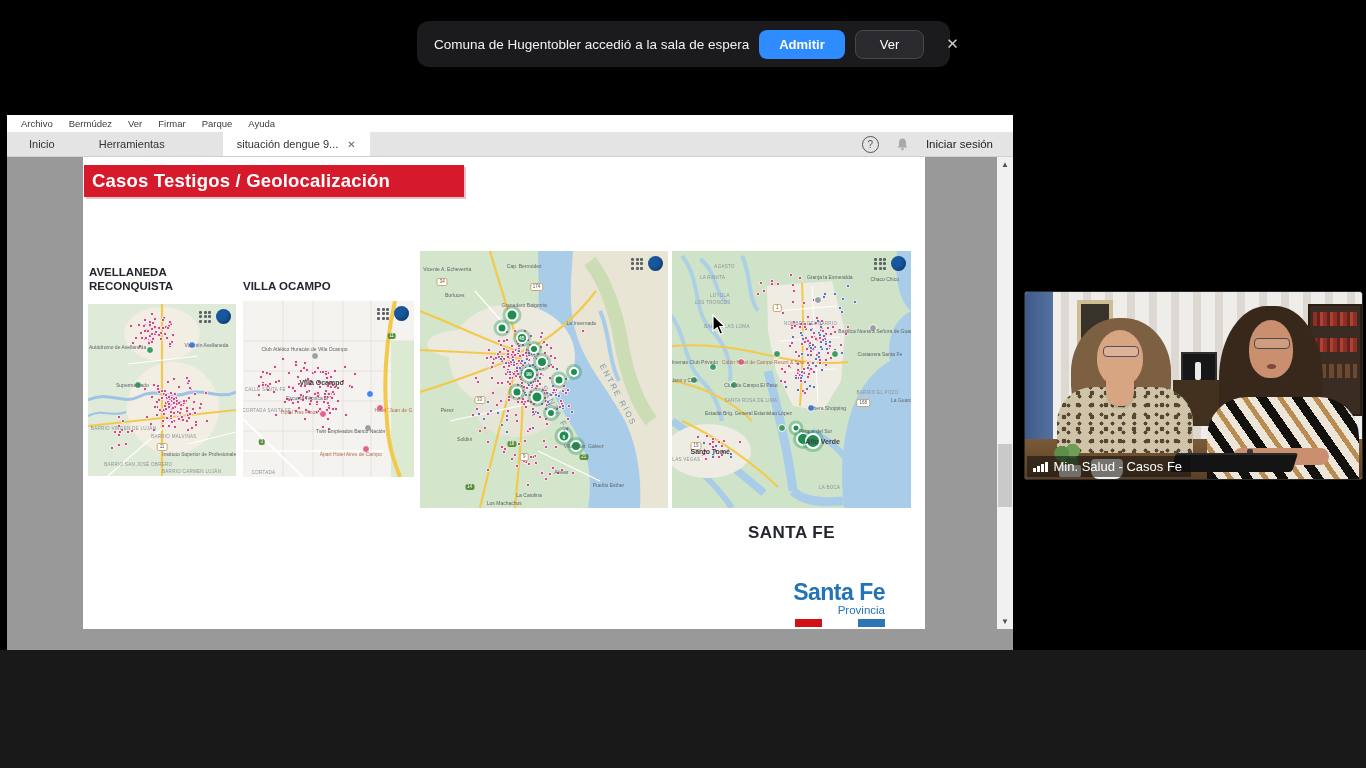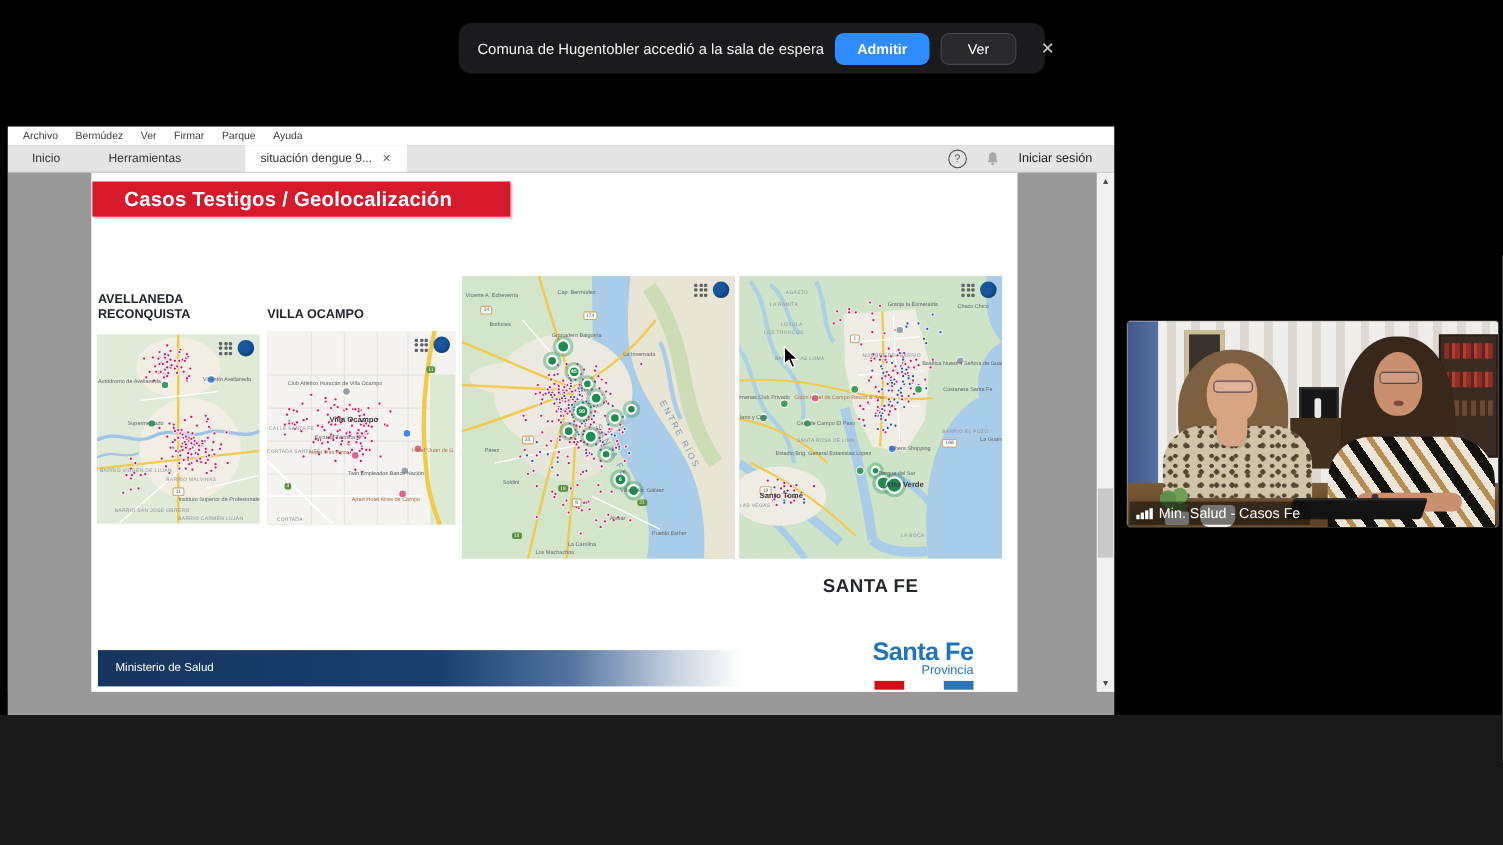--- a/index.html
+++ b/index.html
@@ -35,21 +35,21 @@
     justify-content:center;font-size:10px;color:#555;cursor:pointer;}
   .signin{font-size:11.5px;color:#222;cursor:pointer;text-align:right;}
   .doc-area{position:relative;height:472px;background:#999;}
   .page{position:absolute;left:76px;top:0;width:842px;height:472px;background:#fff;overflow:hidden;}
   .scrollbar{position:absolute;right:0;top:0;width:16px;height:472px;background:#f1f1f1;}
   .sb-arrow{position:absolute;left:0;width:16px;height:15px;color:#505050;font-size:8px;text-align:center;line-height:15px;cursor:pointer;}
   .sb-thumb{position:absolute;left:1px;top:287px;width:14px;height:63px;background:#c9c9c9;cursor:pointer;}
 
   
   .slide-banner{position:absolute;left:1px;top:8px;width:380px;height:32px;background:#d7192c;
-    color:#fff;font-size:18.5px;font-weight:bold;line-height:32px;padding-left:29px;box-sizing:border-box;
+    color:#fff;font-size:18.5px;font-weight:bold;line-height:32px;padding-left:8px;box-sizing:border-box;
     letter-spacing:.2px;box-shadow:2px 2px 0 rgba(150,20,30,.25);}
   .map-toplabel{position:absolute;font-size:11.5px;font-weight:bold;color:#23262e;line-height:1.2;white-space:pre-line;}
   .lbl0{left:6px;top:109px;} .lbl1{left:160px;top:123px;}
   .map{position:absolute;overflow:hidden;background:#dfe9d8;}
   .map svg{position:absolute;left:0;top:0;width:100%;height:100%;}
   .map0{left:5px;top:147px;width:148px;height:172px;}
   .map1{left:160px;top:144px;width:171px;height:176px;}
   .map2{left:337px;top:94px;width:248px;height:257px;}
   .map3{left:589px;top:94px;width:239px;height:257px;}
   .overlay{position:absolute;left:0;top:0;right:0;bottom:0;}
@@ -1322,21 +1322,20 @@
               <i></i>
               <i></i>
               <i></i>
             </span>
           <span class="wm"></span>
         </div>
       </div>
 
       <div class="caption cap3">SANTA FE</div>
 
-      <div class="footerbar">Ministerio de Salud</div>
       <div class="sf-logo">
         <div class="sf-l1">Santa Fe</div>
         <div class="sf-l2">Provincia</div>
         <div class="sf-bars">
           <span class="sf-bar" style="background: rgb(208, 18, 23);"></span>
           <span class="sf-bar" style="background: rgb(46, 117, 182);"></span>
         </div>
       </div>
 
     </div>

